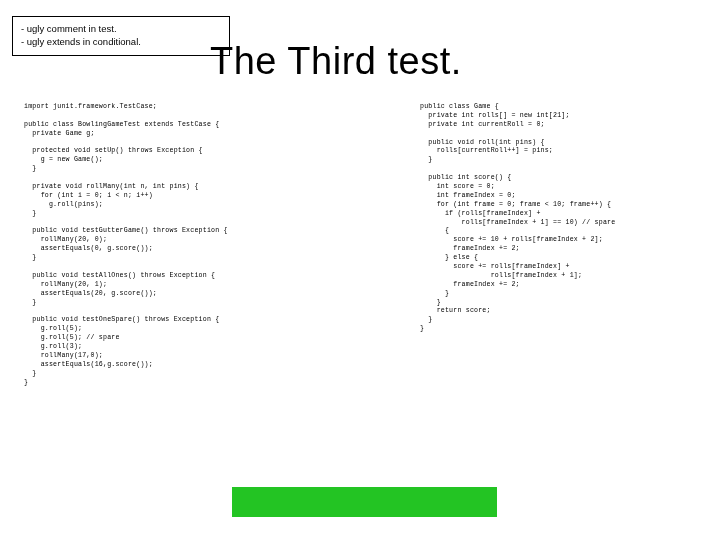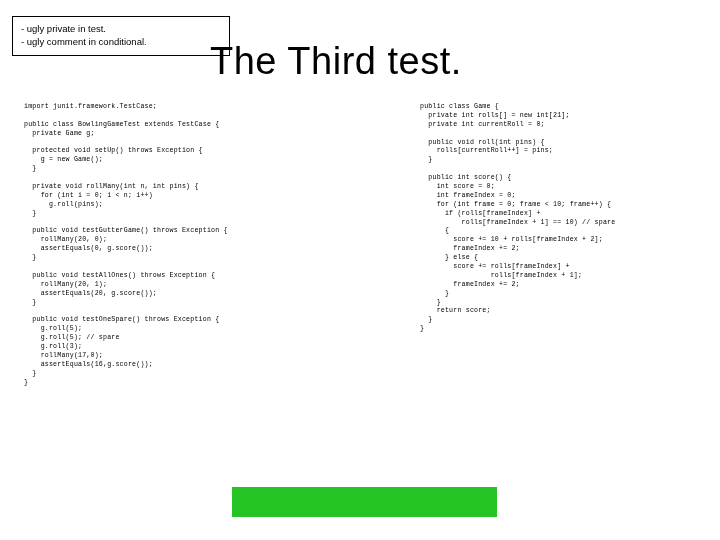--- a/index.html
+++ b/index.html
@@ -62,22 +62,22 @@
     height: 30px;
     background: #23c423;
   }
 </style>
 </head>
 <body>
 
 <div class="slide">
 
   <div class="note-box">
-    <div>- ugly private in test.</div>
-    <div>- ugly comment in conditional.</div>
+    <div>- ugly comment in test.</div>
+    <div>- ugly extends in conditional.</div>
   </div>
 
   <div class="title">The Third test.</div>
 
   <div class="code code-left">import junit.framework.TestCase;
 
 public class BowlingGameTest extends TestCase {
   private Game g;
 
   protected void setUp() throws Exception {

